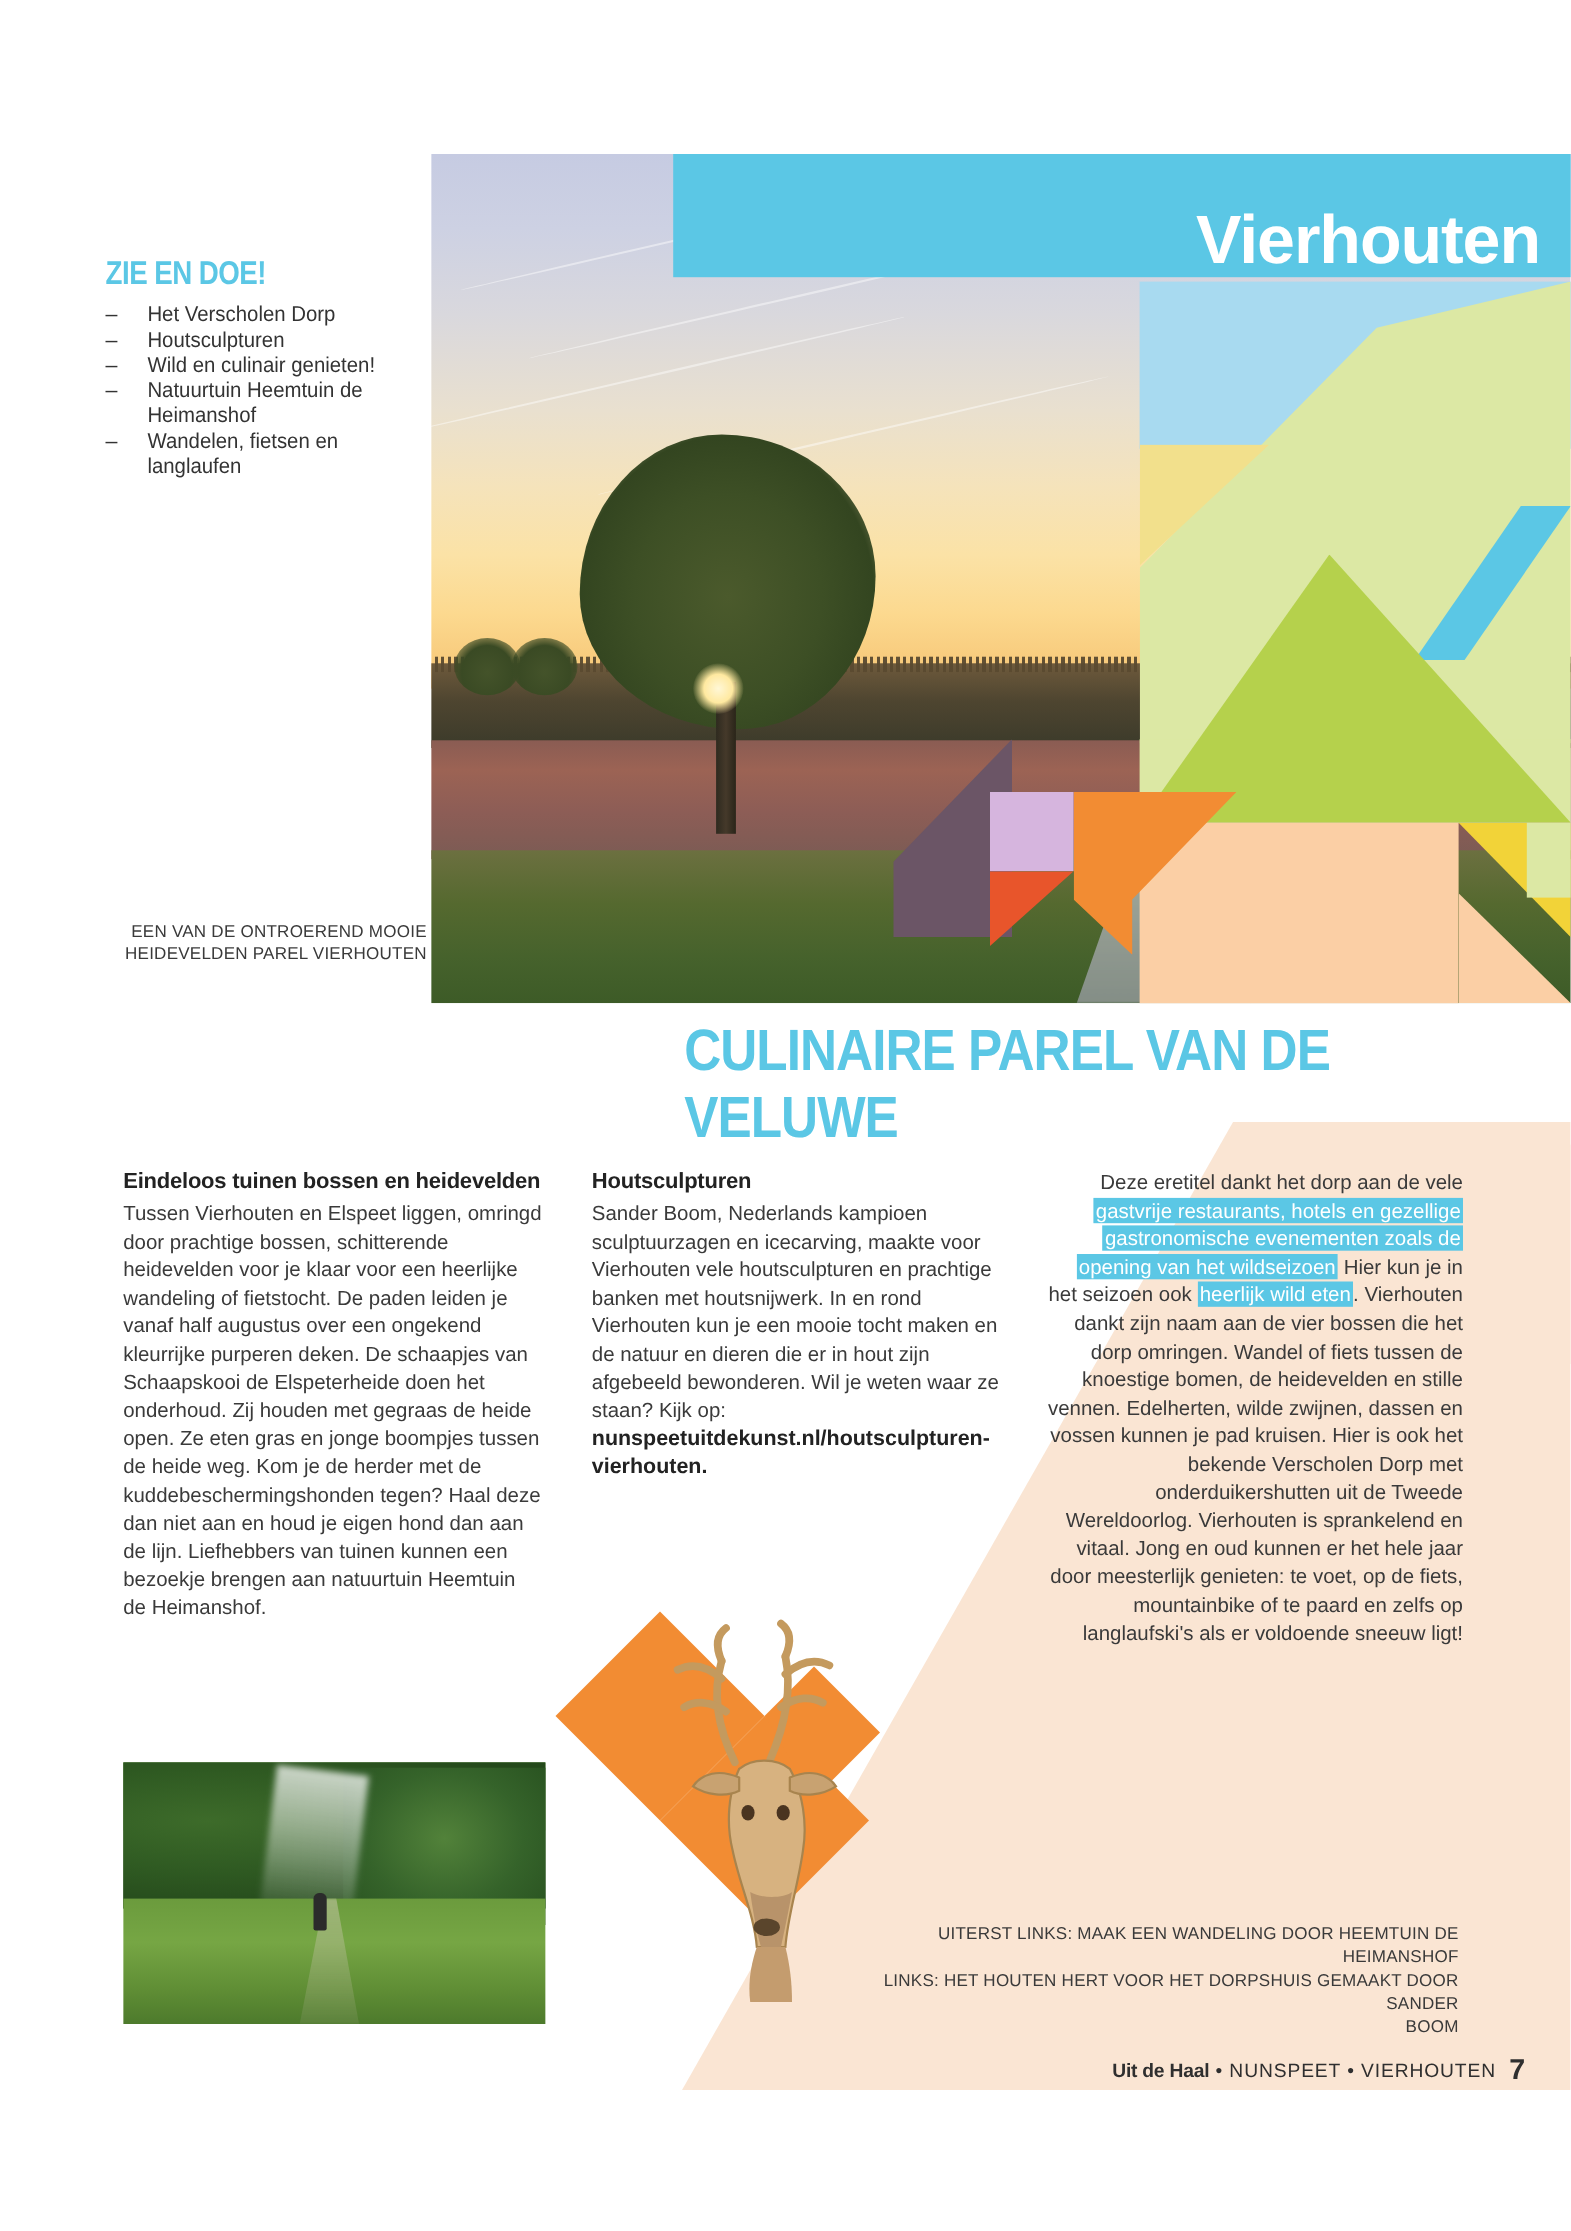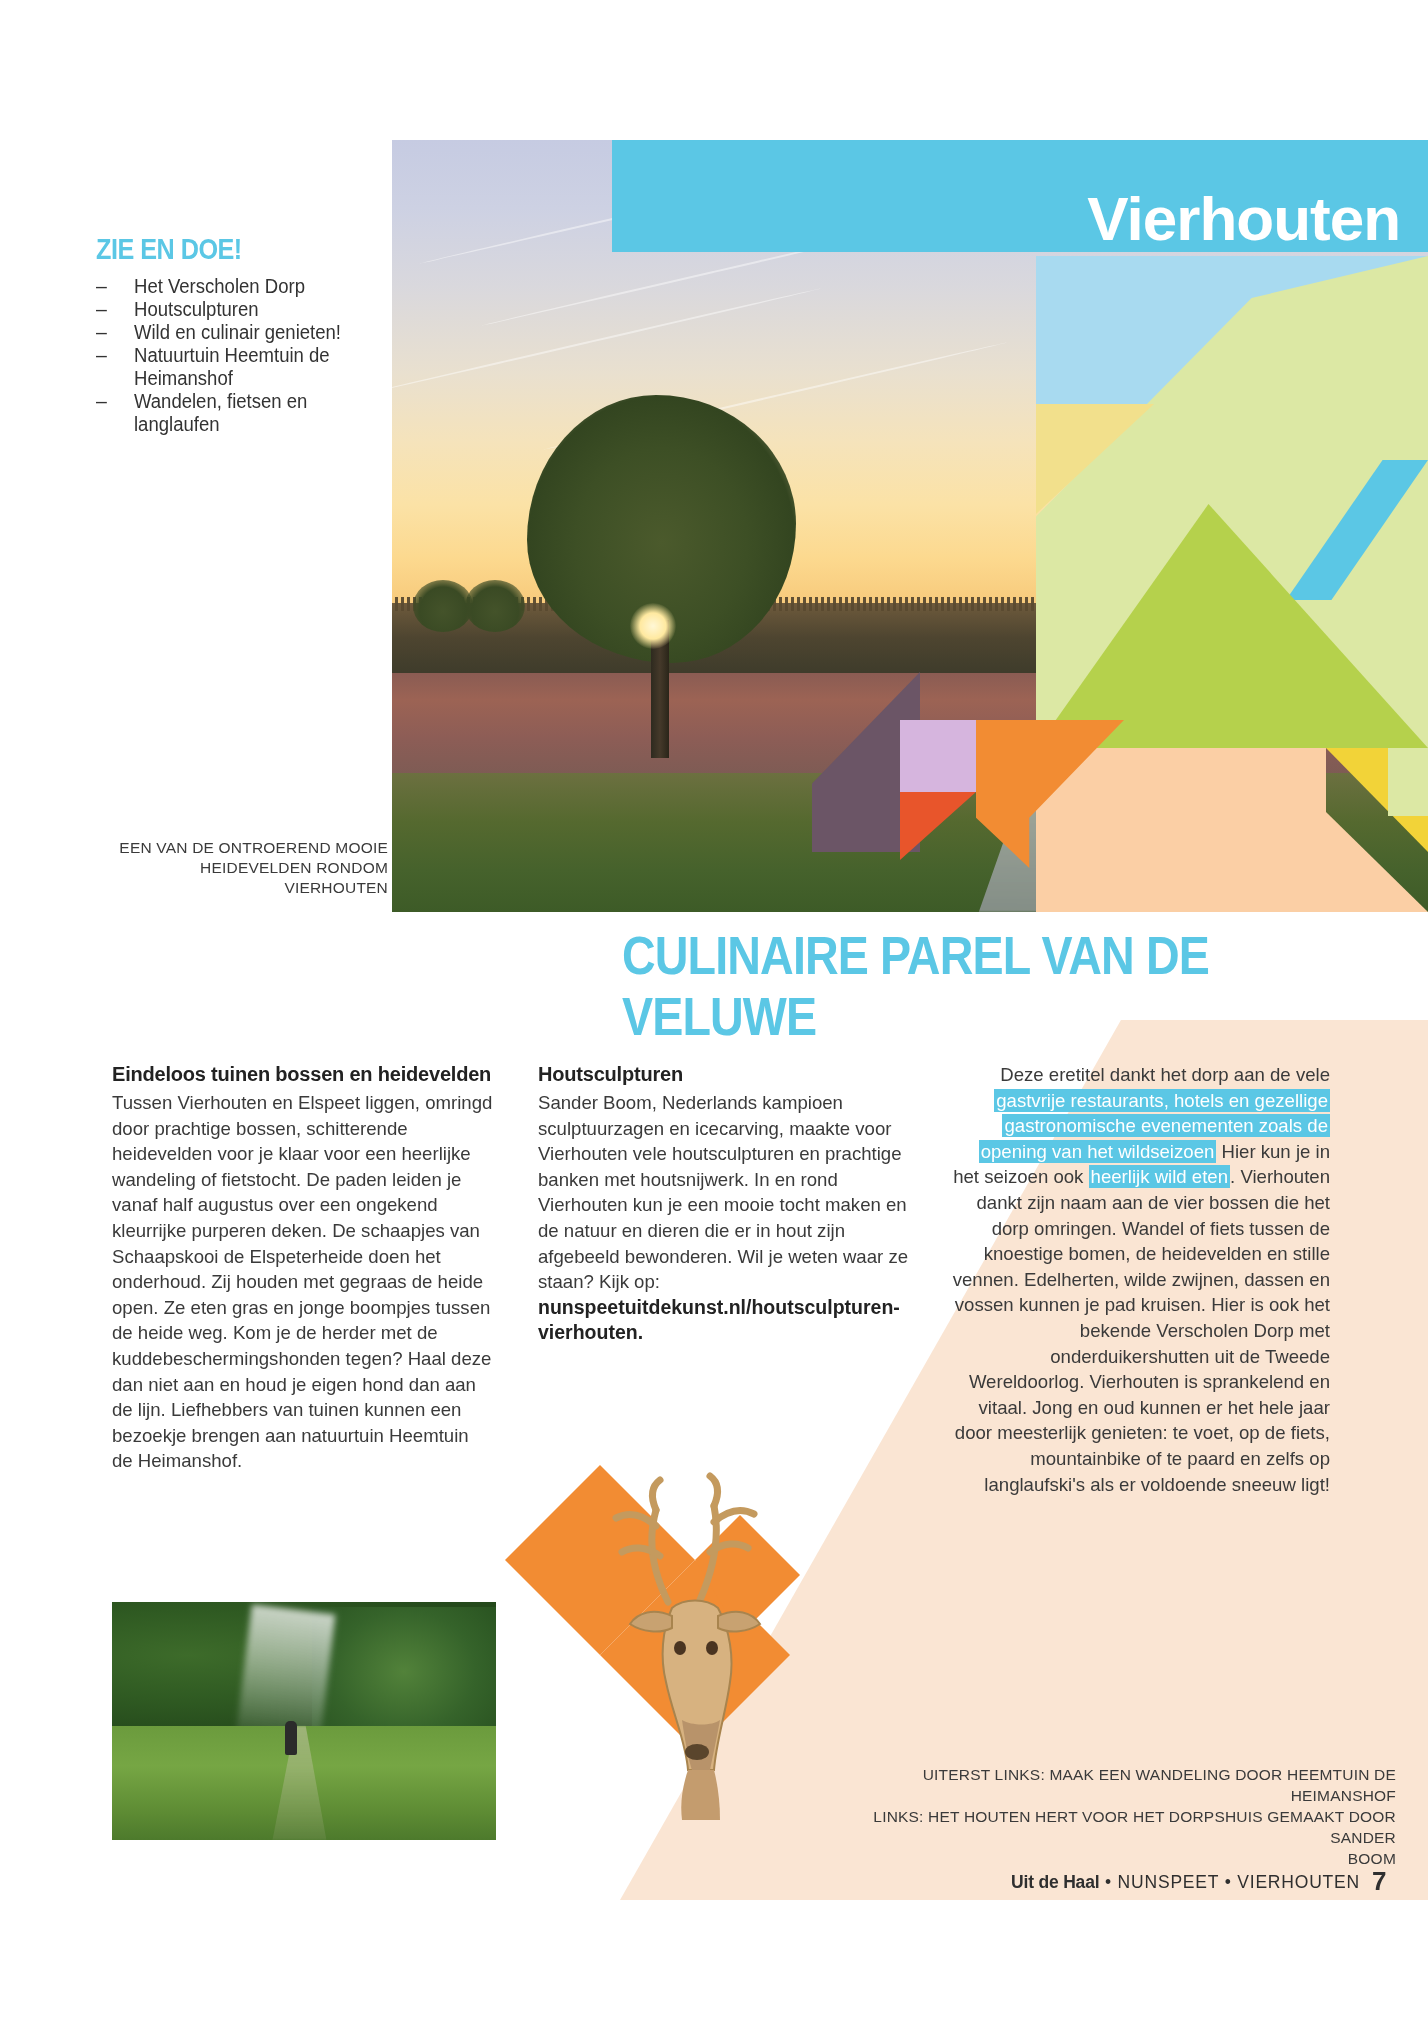--- a/index.html
+++ b/index.html
@@ -217,25 +217,25 @@
     background: linear-gradient(to bottom, rgba(200,200,170,.55), rgba(150,160,120,.2));
     clip-path: polygon(42% 0%,58% 0%,88% 100%,10% 100%); filter: blur(1px); }
   .pbl-person { position:absolute; left:45%; top:50%; width:12px; height:34px;
     background:#2b2b2b; border-radius: 5px 5px 2px 2px; }
 
   
   .deer-block { position: absolute; left: 500px; top: 1430px; width: 380px; height: 390px; z-index: 5; }
 
   
   .br-caption {
-    position: absolute; left: 836px; top: 1748px; width: 560px;
+    position: absolute; left: 766px; top: 1748px; width: 560px;
     text-align: right;
     font-family: "Liberation Sans Narrow","Liberation Sans", sans-serif;
     font-size: 15.5px; line-height: 21px; letter-spacing: .2px;
-    color: #3a3a3a; z-index: 6; margin-top: 16px;
+    color: #3a3a3a; z-index: 6;
   }
   .footer {
     position: absolute; left: 840px; top: 1872px; width: 520px;
     text-align: right; z-index: 6;
     font-size: 17.5px; color: #2f2f2f; letter-spacing: .8px;
   }
   .footer .brand { font-weight: 700; letter-spacing: -0.2px; }
   .pageno {
     position: absolute; left: 1372px; top: 1866px;
     font-size: 26px; font-weight: 700; color: #2f2f2f; z-index: 6;
@@ -335,21 +335,21 @@
         <span class="sb-dash">–</span>
         <span class="sb-text">Natuurtuin Heemtuin de Heimanshof</span>
       </li>
       <li class="sb-item">
         <span class="sb-dash">–</span>
         <span class="sb-text">Wandelen, fietsen en langlaufen</span>
       </li>
     </ul>
   </div>
 
-  <div class="hero-caption">EEN VAN DE ONTROEREND MOOIE HEIDEVELDEN RONDOM VIERHOUTEN</div>
+  <div class="hero-caption">EEN VAN DE ONTROEREND MOOIE HEIDEVELDEN PAREL VIERHOUTEN</div>
 
   <div class="culinaire">CULINAIRE PAREL VAN DE VELUWE</div>
 
   <div class="col col-1">
     <h3>Eindeloos tuinen bossen en heidevelden</h3>
     <p>Tussen Vierhouten en Elspeet liggen, omringd door prachtige bossen, schitterende heidevelden voor je klaar voor een heerlijke wandeling of fietstocht. De paden leiden je vanaf half augustus over een ongekend kleurrijke purperen deken. De schaapjes van Schaapskooi de Elspeterheide doen het onderhoud. Zij houden met gegraas de heide open. Ze eten gras en jonge boompjes tussen de heide weg. Kom je de herder met de kuddebeschermingshonden tegen? Haal deze dan niet aan en houd je eigen hond dan aan de lijn. Liefhebbers van tuinen kunnen een bezoekje brengen aan natuurtuin Heemtuin de Heimanshof.</p>
   </div>
 
   <div class="col col-2">
     <h3>Houtsculpturen</h3>

